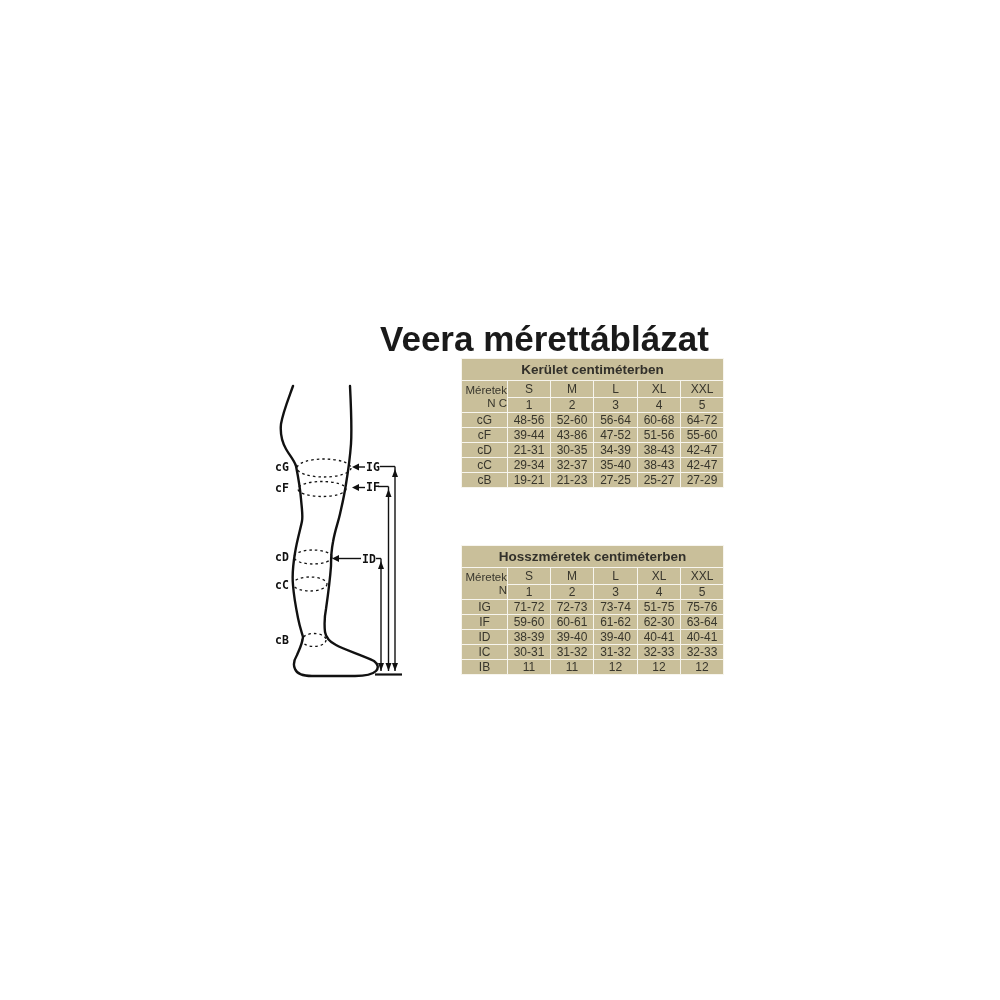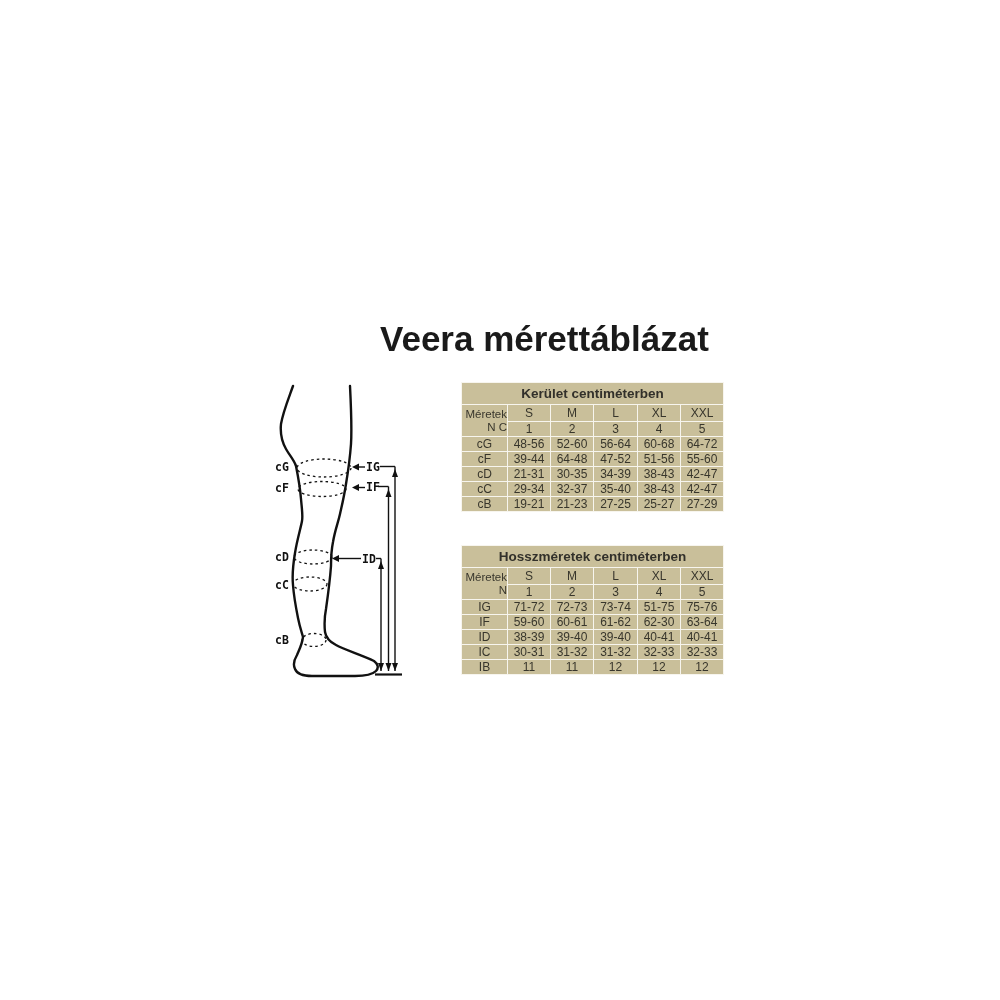--- a/index.html
+++ b/index.html
@@ -22,21 +22,21 @@
     border-collapse:collapse; table-layout:fixed;
     background:#c9bf9a; color:#38362c;
     font-size:12px; text-align:center;
   }
   table.size-table td { border:1px solid #f7f5ee; padding:0; vertical-align:middle; }
   tr.row-title td { height:21px; font-weight:bold; font-size:13.5px; color:#32302a; }
   tr.row-size td { height:16px; }
   tr.row-num td { height:13px; }
   tr.row-data td { height:14px; }
   td.corner { font-size:11.5px; line-height:13px;text-align:right; }
-  #table-circumference { top:382px; }
+  #table-circumference { top:358px; }
   #table-length { top:545px; }
 </style>
 </head>
 <body>
 
 <div class="canvas">
 
   <h1 class="main-title">Veera mérettáblázat</h1>
 
   <svg class="leg-diagram" viewBox="258 368 170 322" xmlns="http://www.w3.org/2000/svg">
@@ -141,21 +141,21 @@
           <td>cG</td>
           <td>48-56</td>
           <td>52-60</td>
           <td>56-64</td>
           <td>60-68</td>
           <td>64-72</td>
         </tr>
         <tr class="row-data">
           <td>cF</td>
           <td>39-44</td>
-          <td>64-48</td>
+          <td>43-86</td>
           <td>47-52</td>
           <td>51-56</td>
           <td>55-60</td>
         </tr>
         <tr class="row-data">
           <td>cD</td>
           <td>21-31</td>
           <td>30-35</td>
           <td>34-39</td>
           <td>38-43</td>

